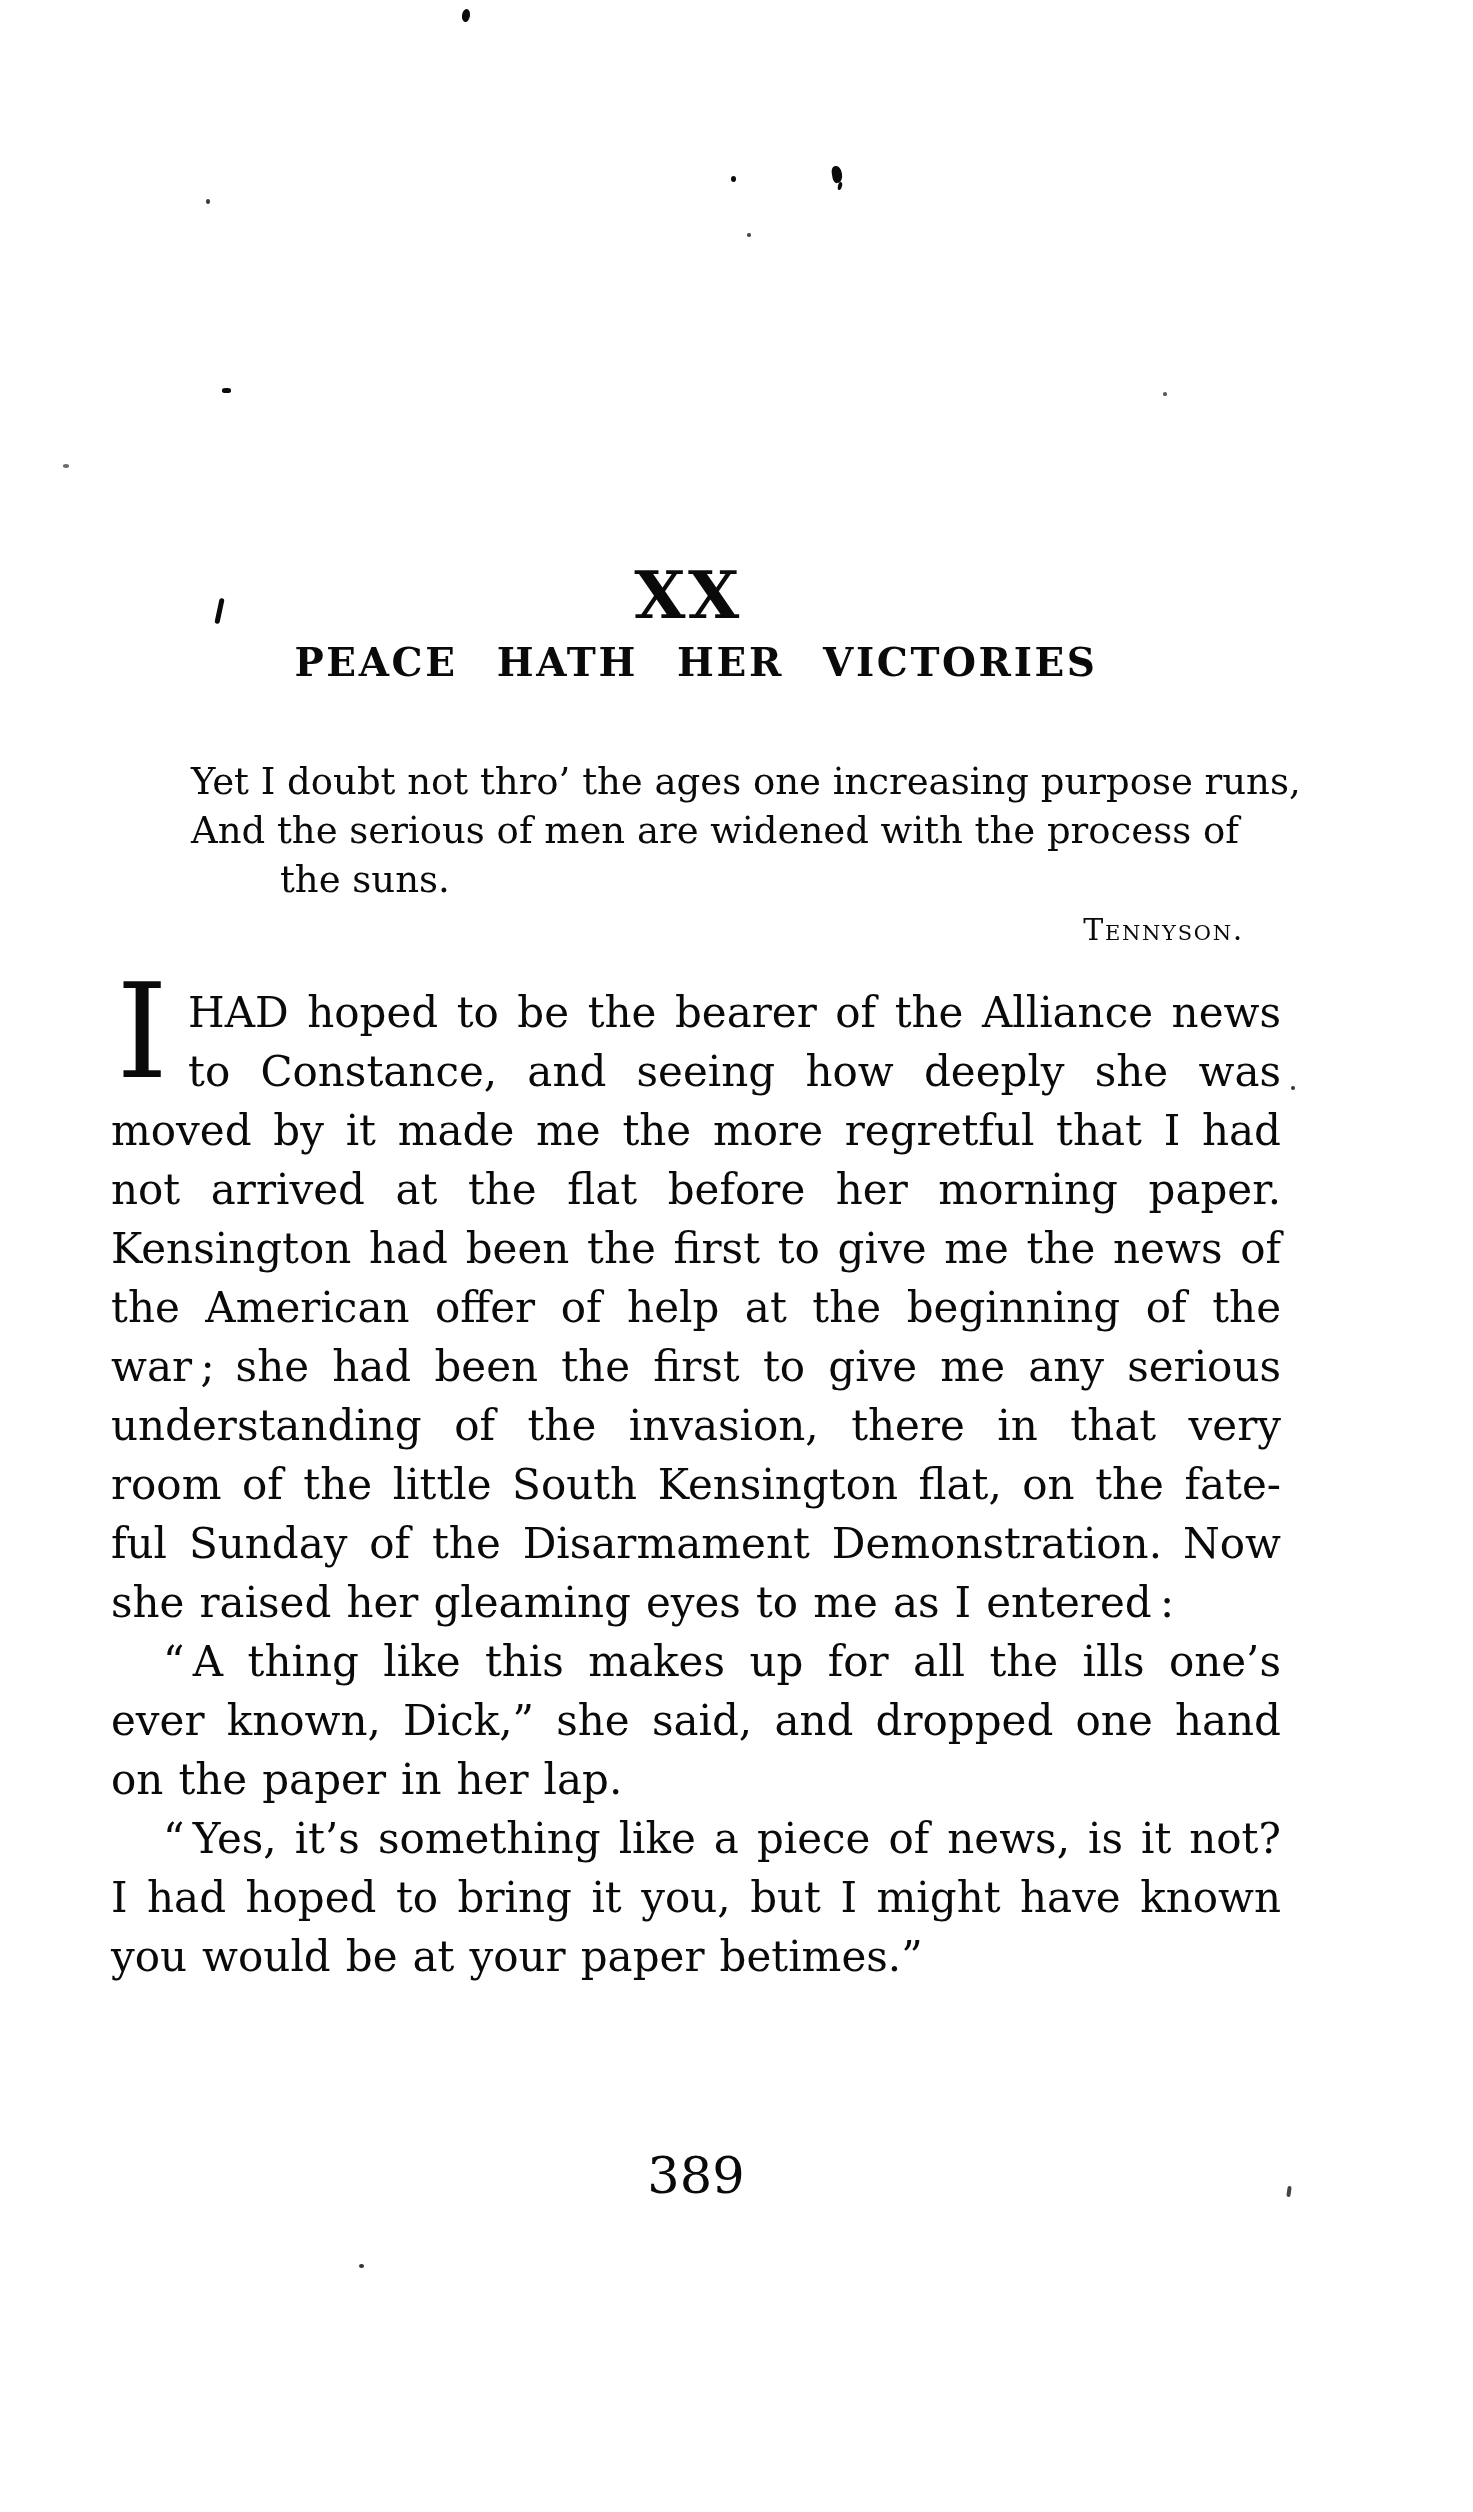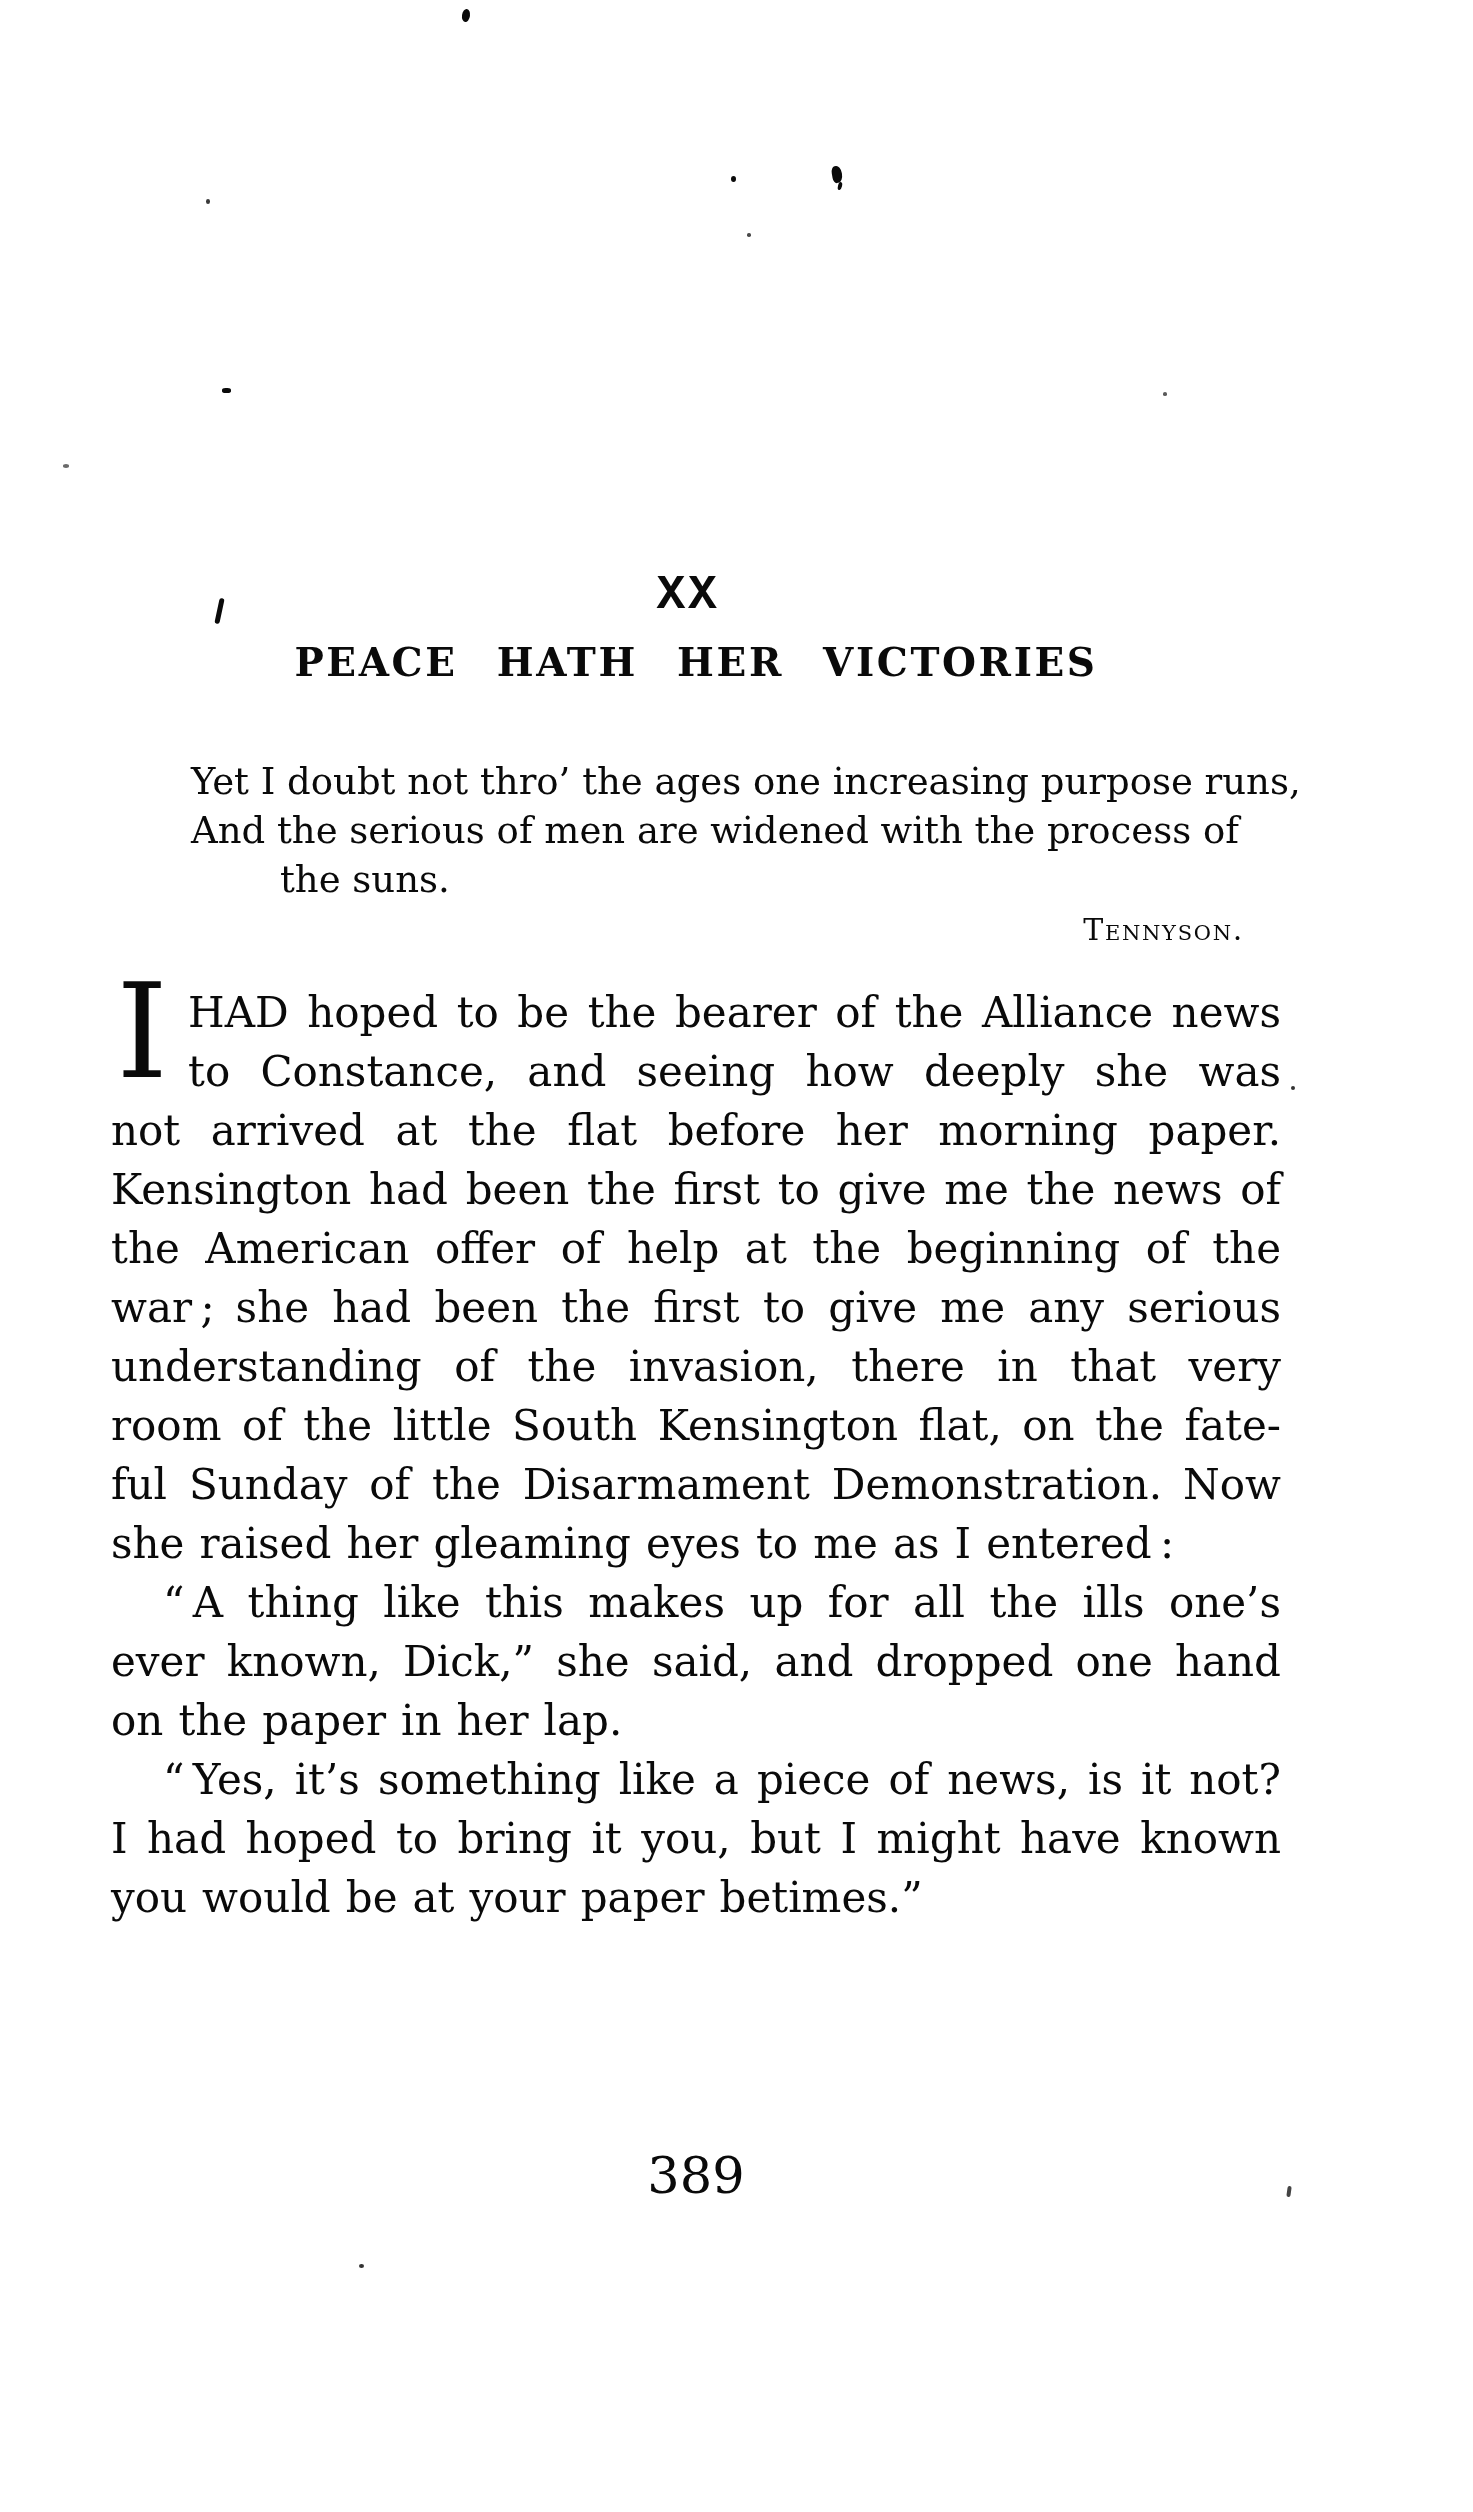--- a/index.html
+++ b/index.html
@@ -17,25 +17,24 @@
     overflow: hidden;
   }
 
   
   .chapter-num {
     position: absolute;
     top: 565px;
     left: 111px;
     width: 1154px;
     text-align: center;
-    font-size: 48px;
+    font-size: 66px;
     line-height: 61px;
     font-weight: bold;
     letter-spacing: 2.6px;
-    font-family: Liberation Mono, monospace;
   }
   .section-title {
     position: absolute;
     top: 640px;
     left: 111px;
     width: 1170px;
     text-align: center;
     font-size: 39px;
     line-height: 45px;
     font-weight: bold;
@@ -157,20 +156,21 @@
     <div class="ep-line ep-indent">the suns.</div>
     <div class="attribution">Tennyson.</div>
   </div>
 
   <div class="body-text">
 
     <div class="paragraph">
       <span class="drop-cap">I</span>
       <div class="line j dc">HAD hoped to be the bearer of the Alliance news</div>
       <div class="line j dc">to Constance, and seeing how deeply she was</div>
+      <div class="line j">moved by it made me the more regretful that I had</div>
       <div class="line j">not arrived at the flat before her morning paper.</div>
       <div class="line j">Kensington had been the first to give me the news of</div>
       <div class="line j">the American offer of help at the beginning of the</div>
       <div class="line j">war ; she had been the first to give me any serious</div>
       <div class="line j">understanding of the invasion, there in that very</div>
       <div class="line j">room of the little South Kensington flat, on the fate-</div>
       <div class="line j">ful Sunday of the Disarmament Demonstration. Now</div>
       <div class="line last">she raised her gleaming eyes to me as I entered :</div>
     </div>
 

